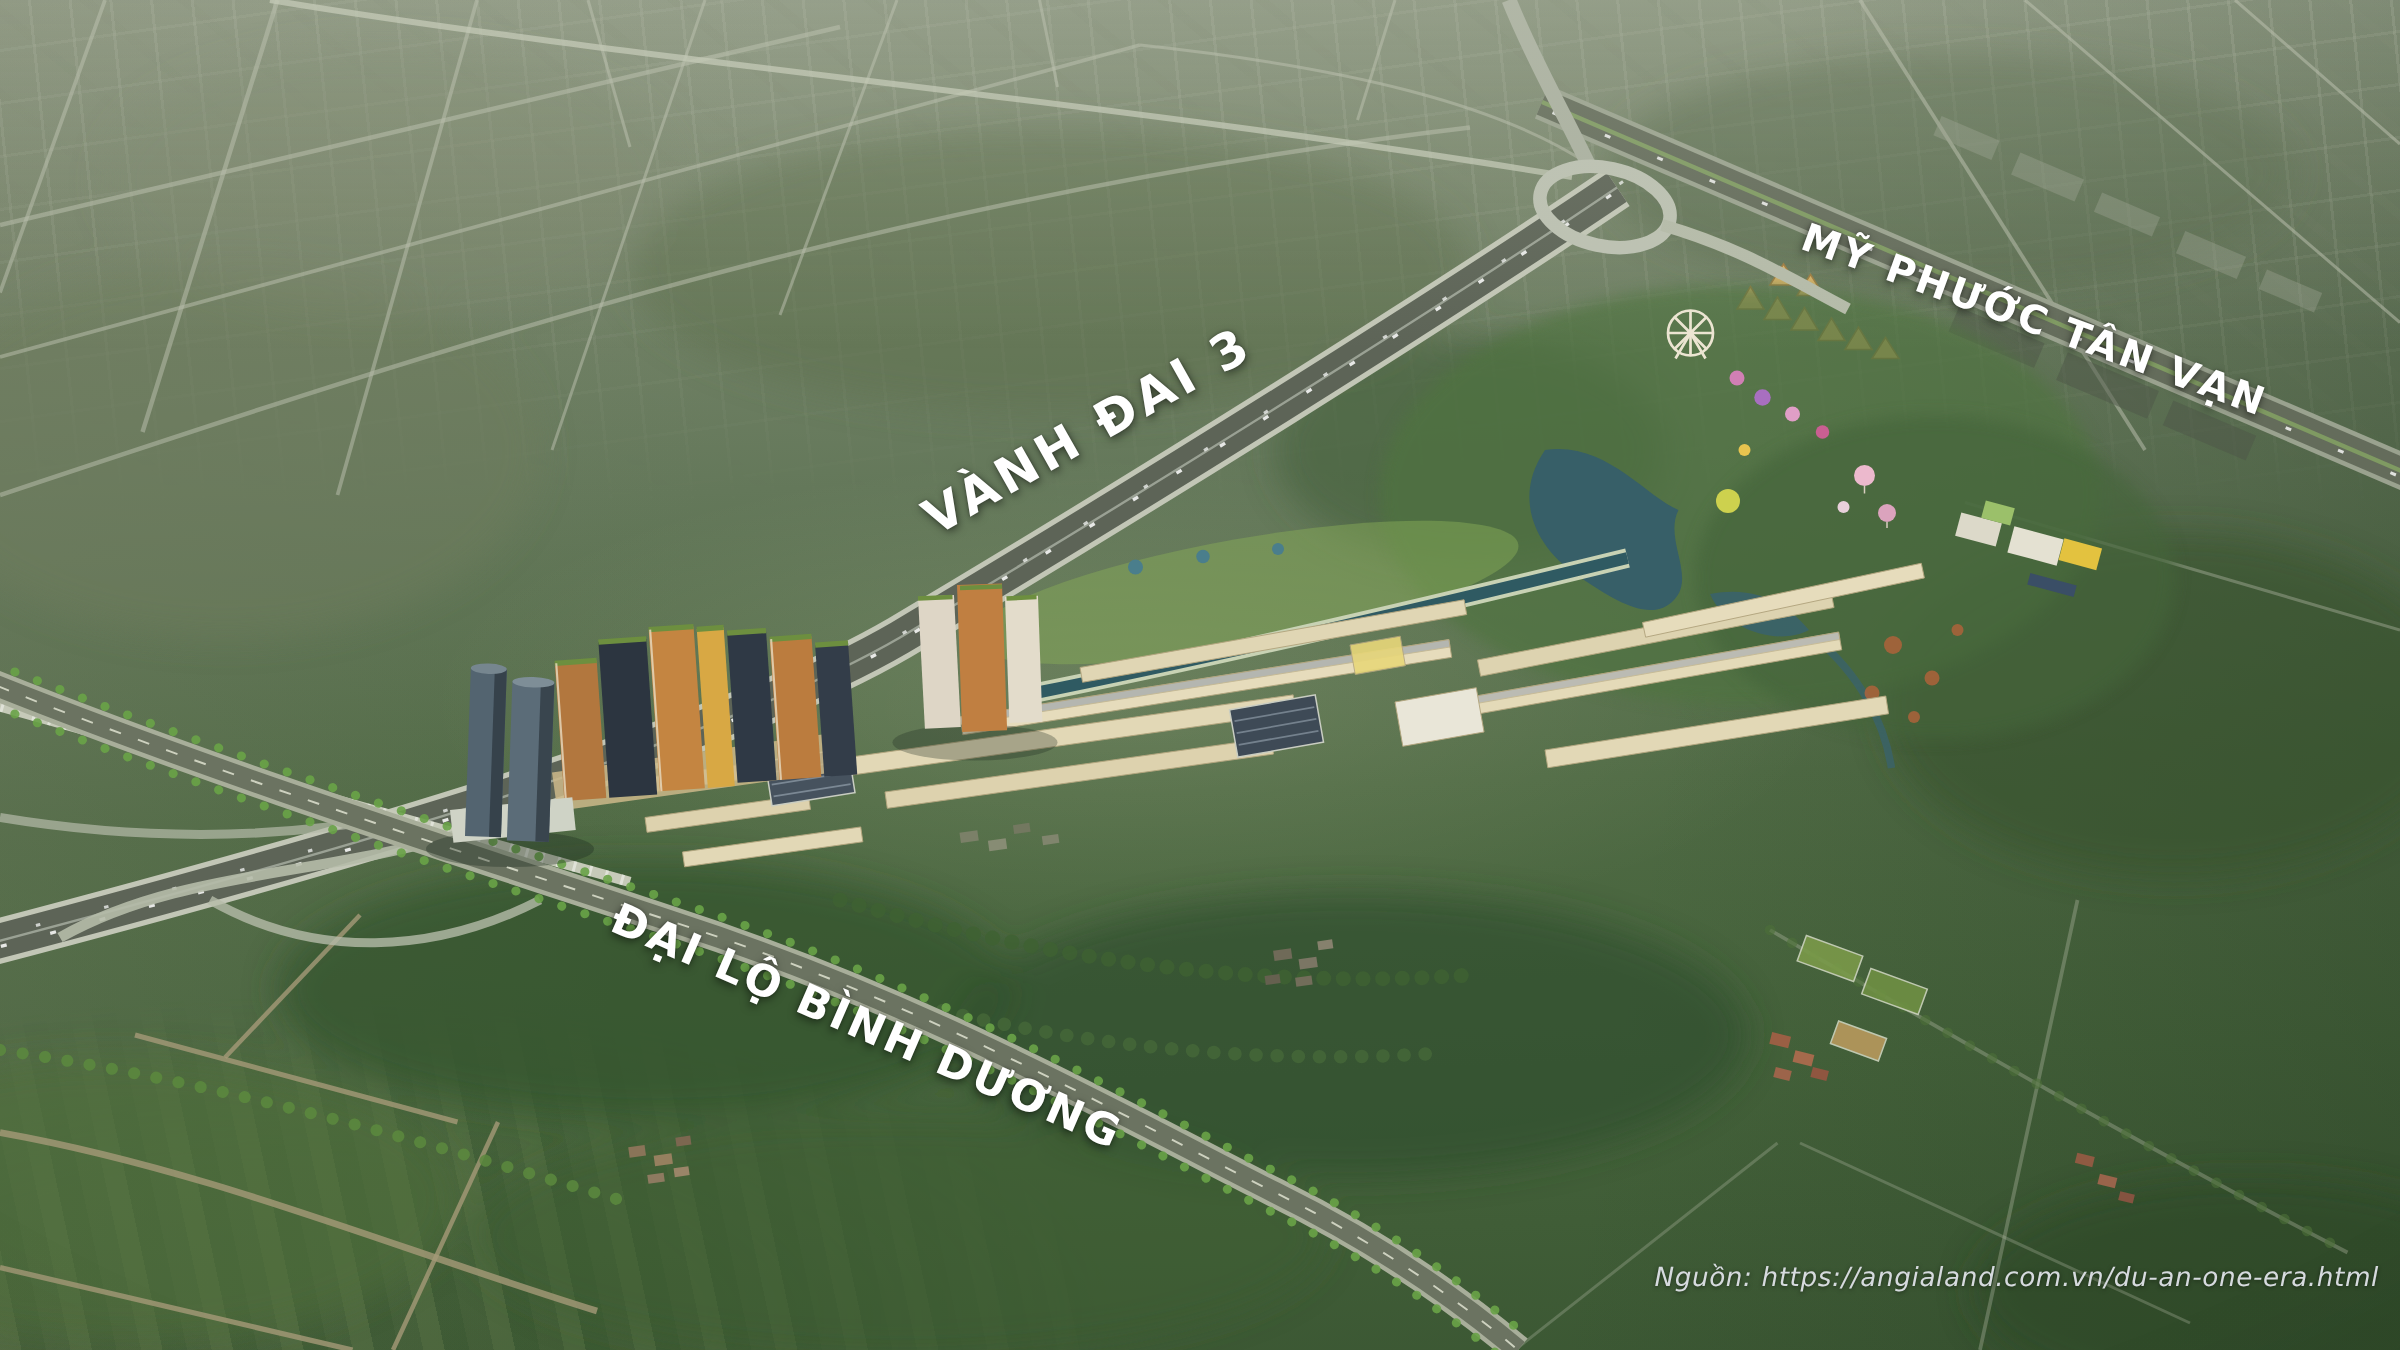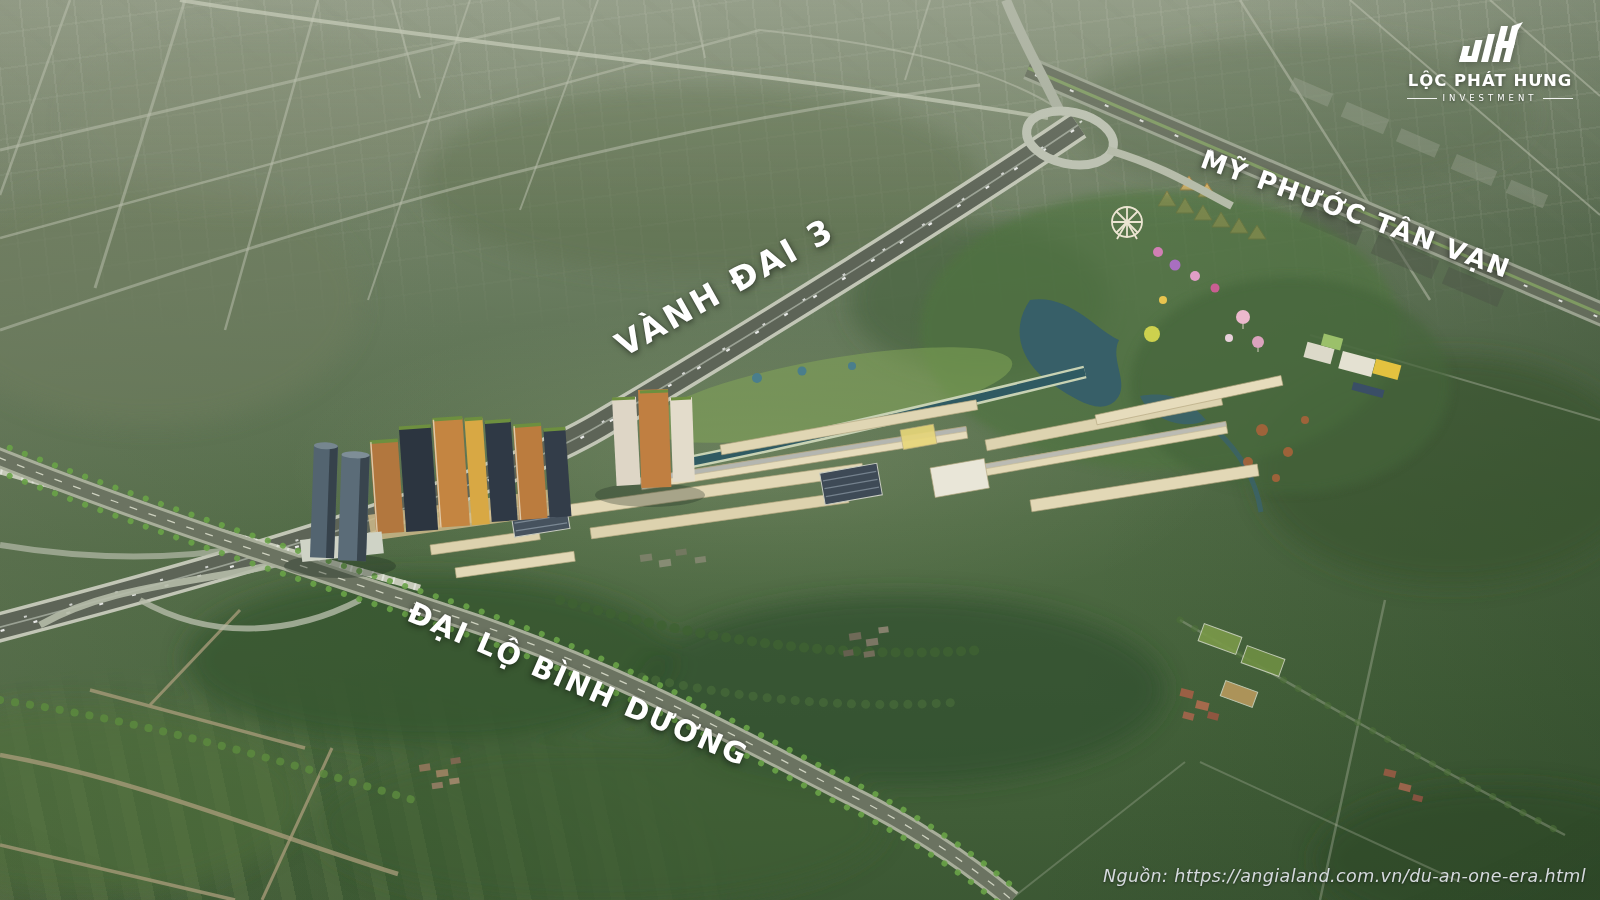--- a/index.html
+++ b/index.html
@@ -74,21 +74,21 @@
     transform-origin:center center;letter-spacing:2px;
   }
   .lbl-vd3{left:725px;top:287px;font-size:33px;letter-spacing:3px;
     transform:translate(-50%,-50%) rotate(-29.5deg);}
   .lbl-mptv{left:1356px;top:214px;font-size:26px;
     transform:translate(-50%,-50%) rotate(20deg);}
   .lbl-dlbd{left:578px;top:684px;font-size:29px;
     transform:translate(-50%,-50%) rotate(23.5deg);}
   
   .attribution{
-    position:absolute;right:14px;top:866px;font-size:17.5px;font-style:italic;
+    position:absolute;right:14px;top:842px;font-size:17.5px;font-style:italic;
     color:#d6dade;letter-spacing:.4px;text-shadow:0 1px 3px rgba(0,0,0,.5);
   }
 </style>
 </head>
 <body>
 
 <div class="stage">
 
   <div class="bg-base"></div>
   <div class="city-texture"></div>
@@ -378,39 +378,19 @@
     <g opacity=".9">
       <rect x="1200" y="630" width="40" height="18" fill="#7a9a4a" stroke="#cdd4be" stroke-width="1" transform="rotate(20 1220 639)"></rect>
       <rect x="1243" y="652" width="40" height="18" fill="#6f9044" stroke="#cdd4be" stroke-width="1" transform="rotate(20 1263 661)"></rect>
       <rect x="1222" y="686" width="34" height="16" fill="#b99a5e" stroke="#cdd4be" stroke-width="1" transform="rotate(20 1239 694)"></rect>
     </g>
   </svg>
 
   <div class="vignette"></div>
 
 
-  <div class="logo-lph">
-    <svg class="lph-mark" width="66" height="44" viewBox="0 0 66 44">
-      <g fill="#ffffff" transform="skewX(-14) translate(10,0)">
-        <rect x="2" y="24" width="7" height="16"></rect>
-        <rect x="2" y="34" width="18" height="6"></rect>
-        <rect x="13" y="18" width="7" height="16"></rect>
-        <rect x="24" y="12" width="7" height="28"></rect>
-        <rect x="35" y="4" width="7" height="36"></rect>
-        <rect x="46" y="4" width="7" height="36"></rect>
-        <rect x="35" y="19" width="18" height="7"></rect>
-        <polygon points="46,4 56,0 53,8"></polygon>
-      </g>
-    </svg>
-    <div class="lph-name">LỘC PHÁT HƯNG</div>
-    <div class="lph-sub">
-      <span class="rule"></span>
-      <span>INVESTMENT</span>
-      <span class="rule"></span>
-    </div>
-  </div>
 
   <div class="road-label lbl-vd3">VÀNH ĐAI 3</div>
   <div class="road-label lbl-mptv">MỸ PHƯỚC TÂN VẠN</div>
   <div class="road-label lbl-dlbd">ĐẠI LỘ BÌNH DƯƠNG</div>
 
   <div class="attribution">Nguồn: https://angialand.com.vn/du-an-one-era.html</div>
 </div>
 
 </body></html>

